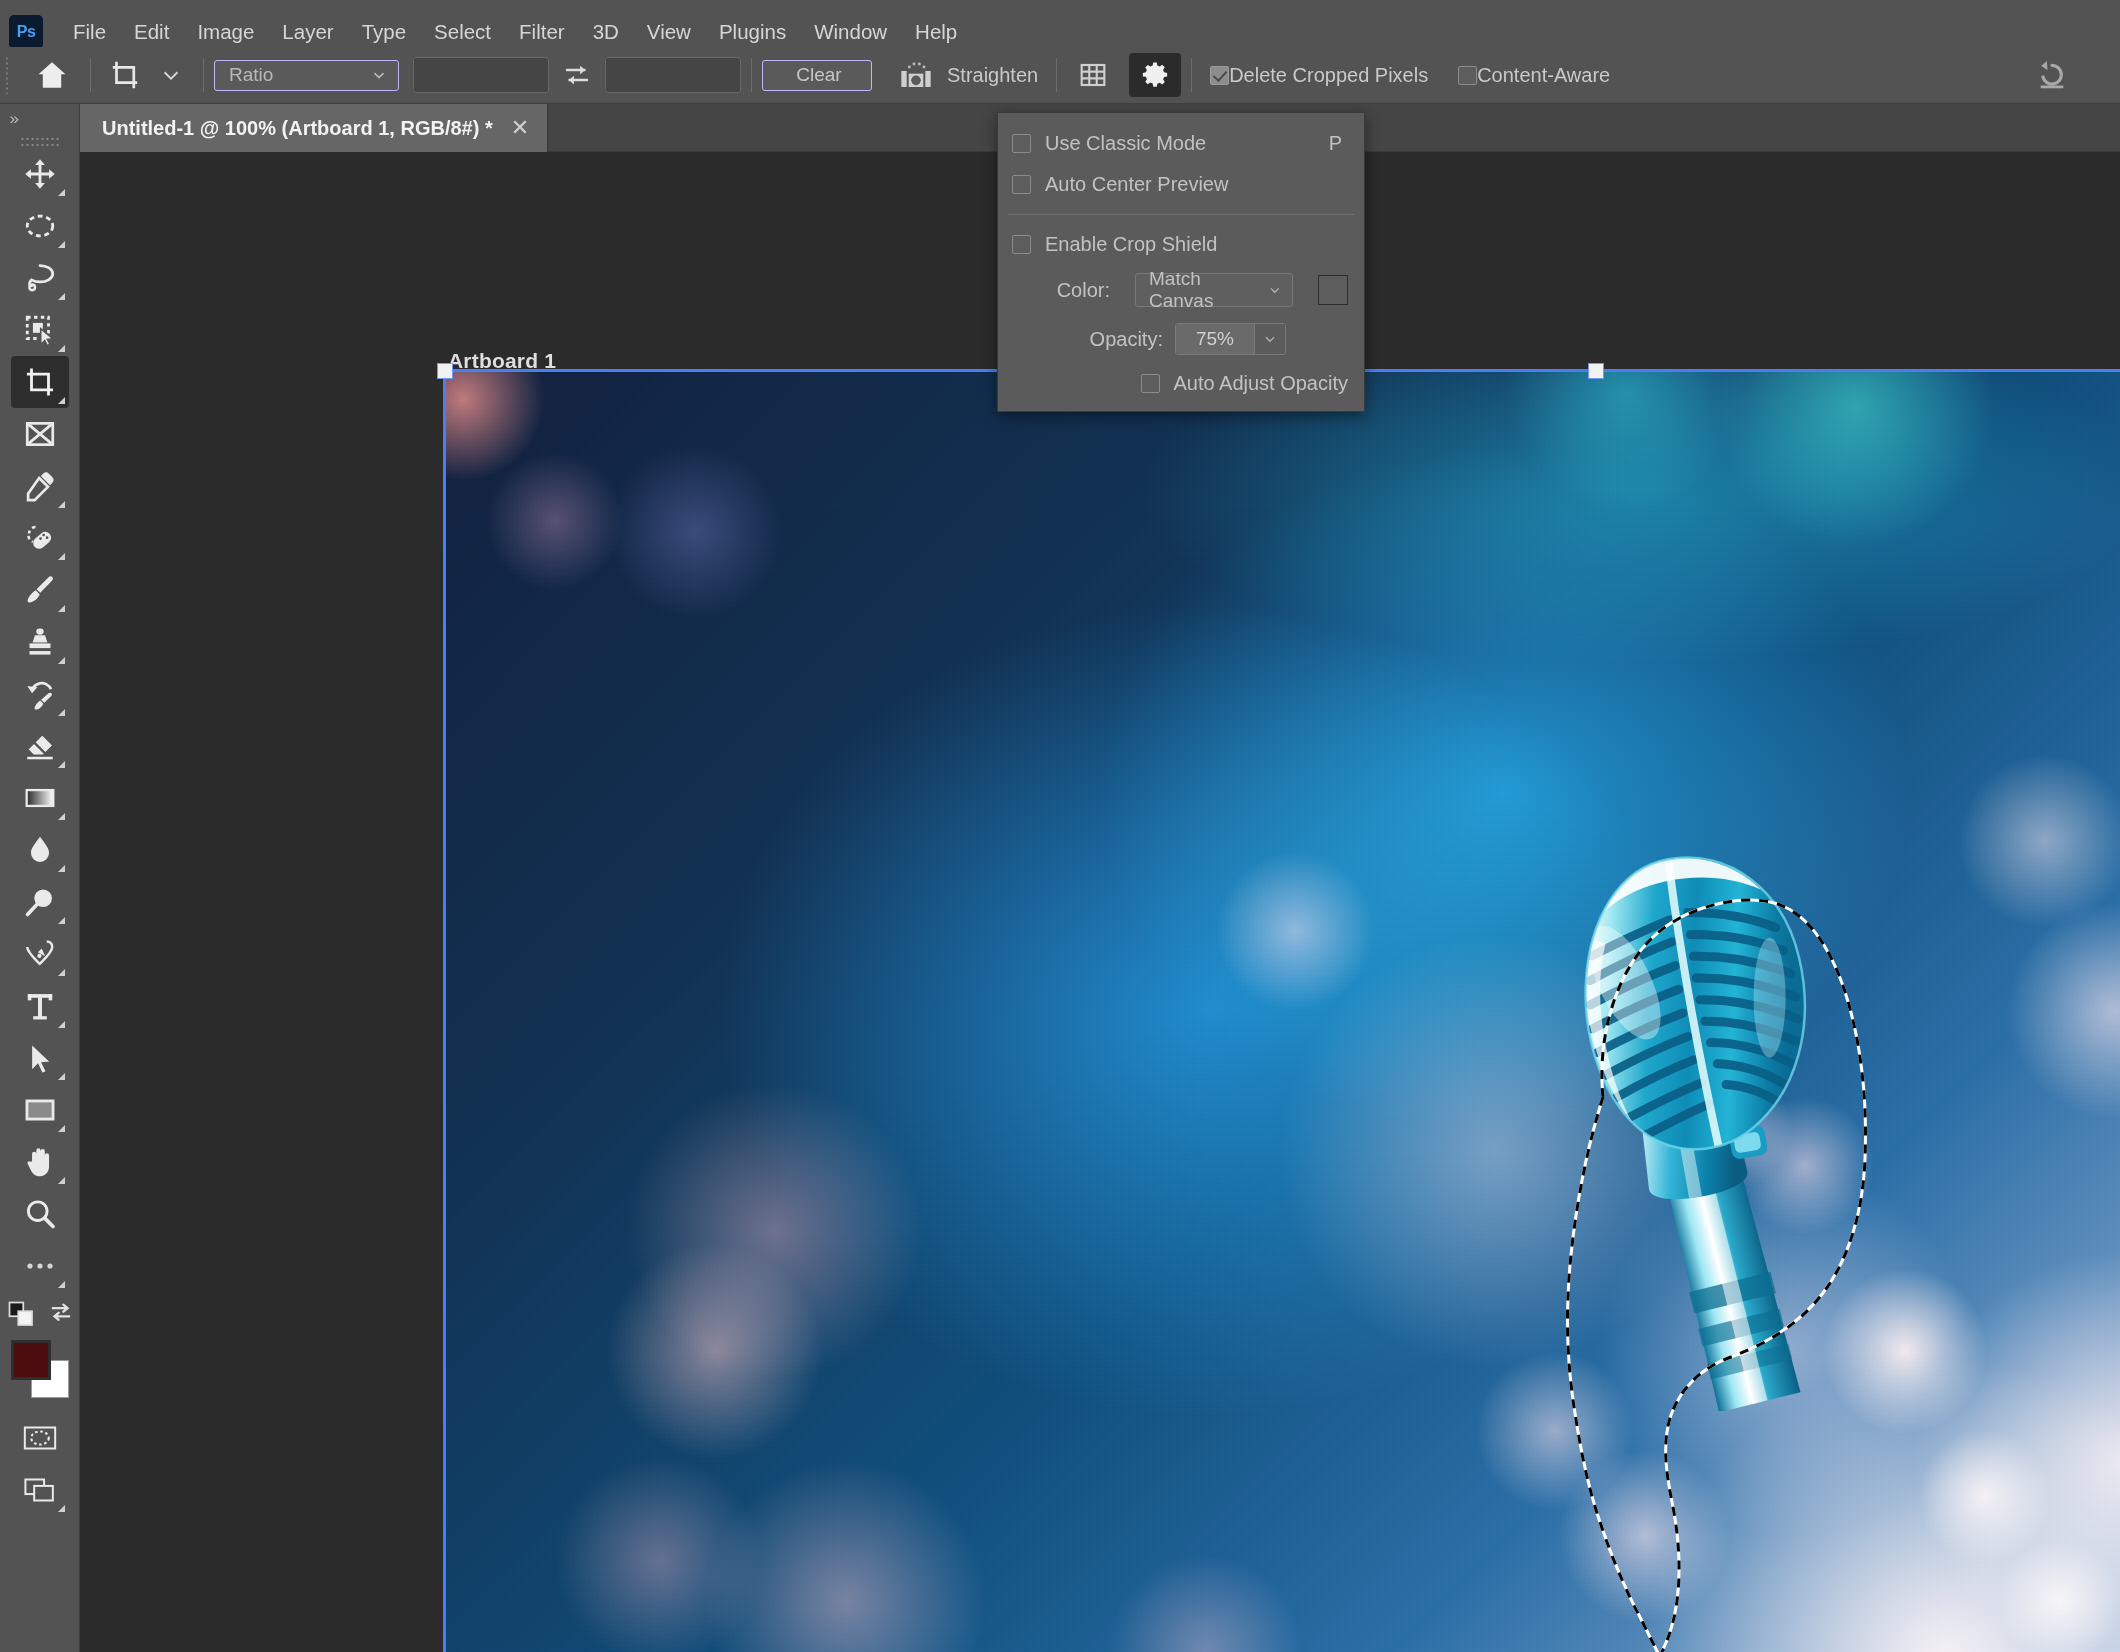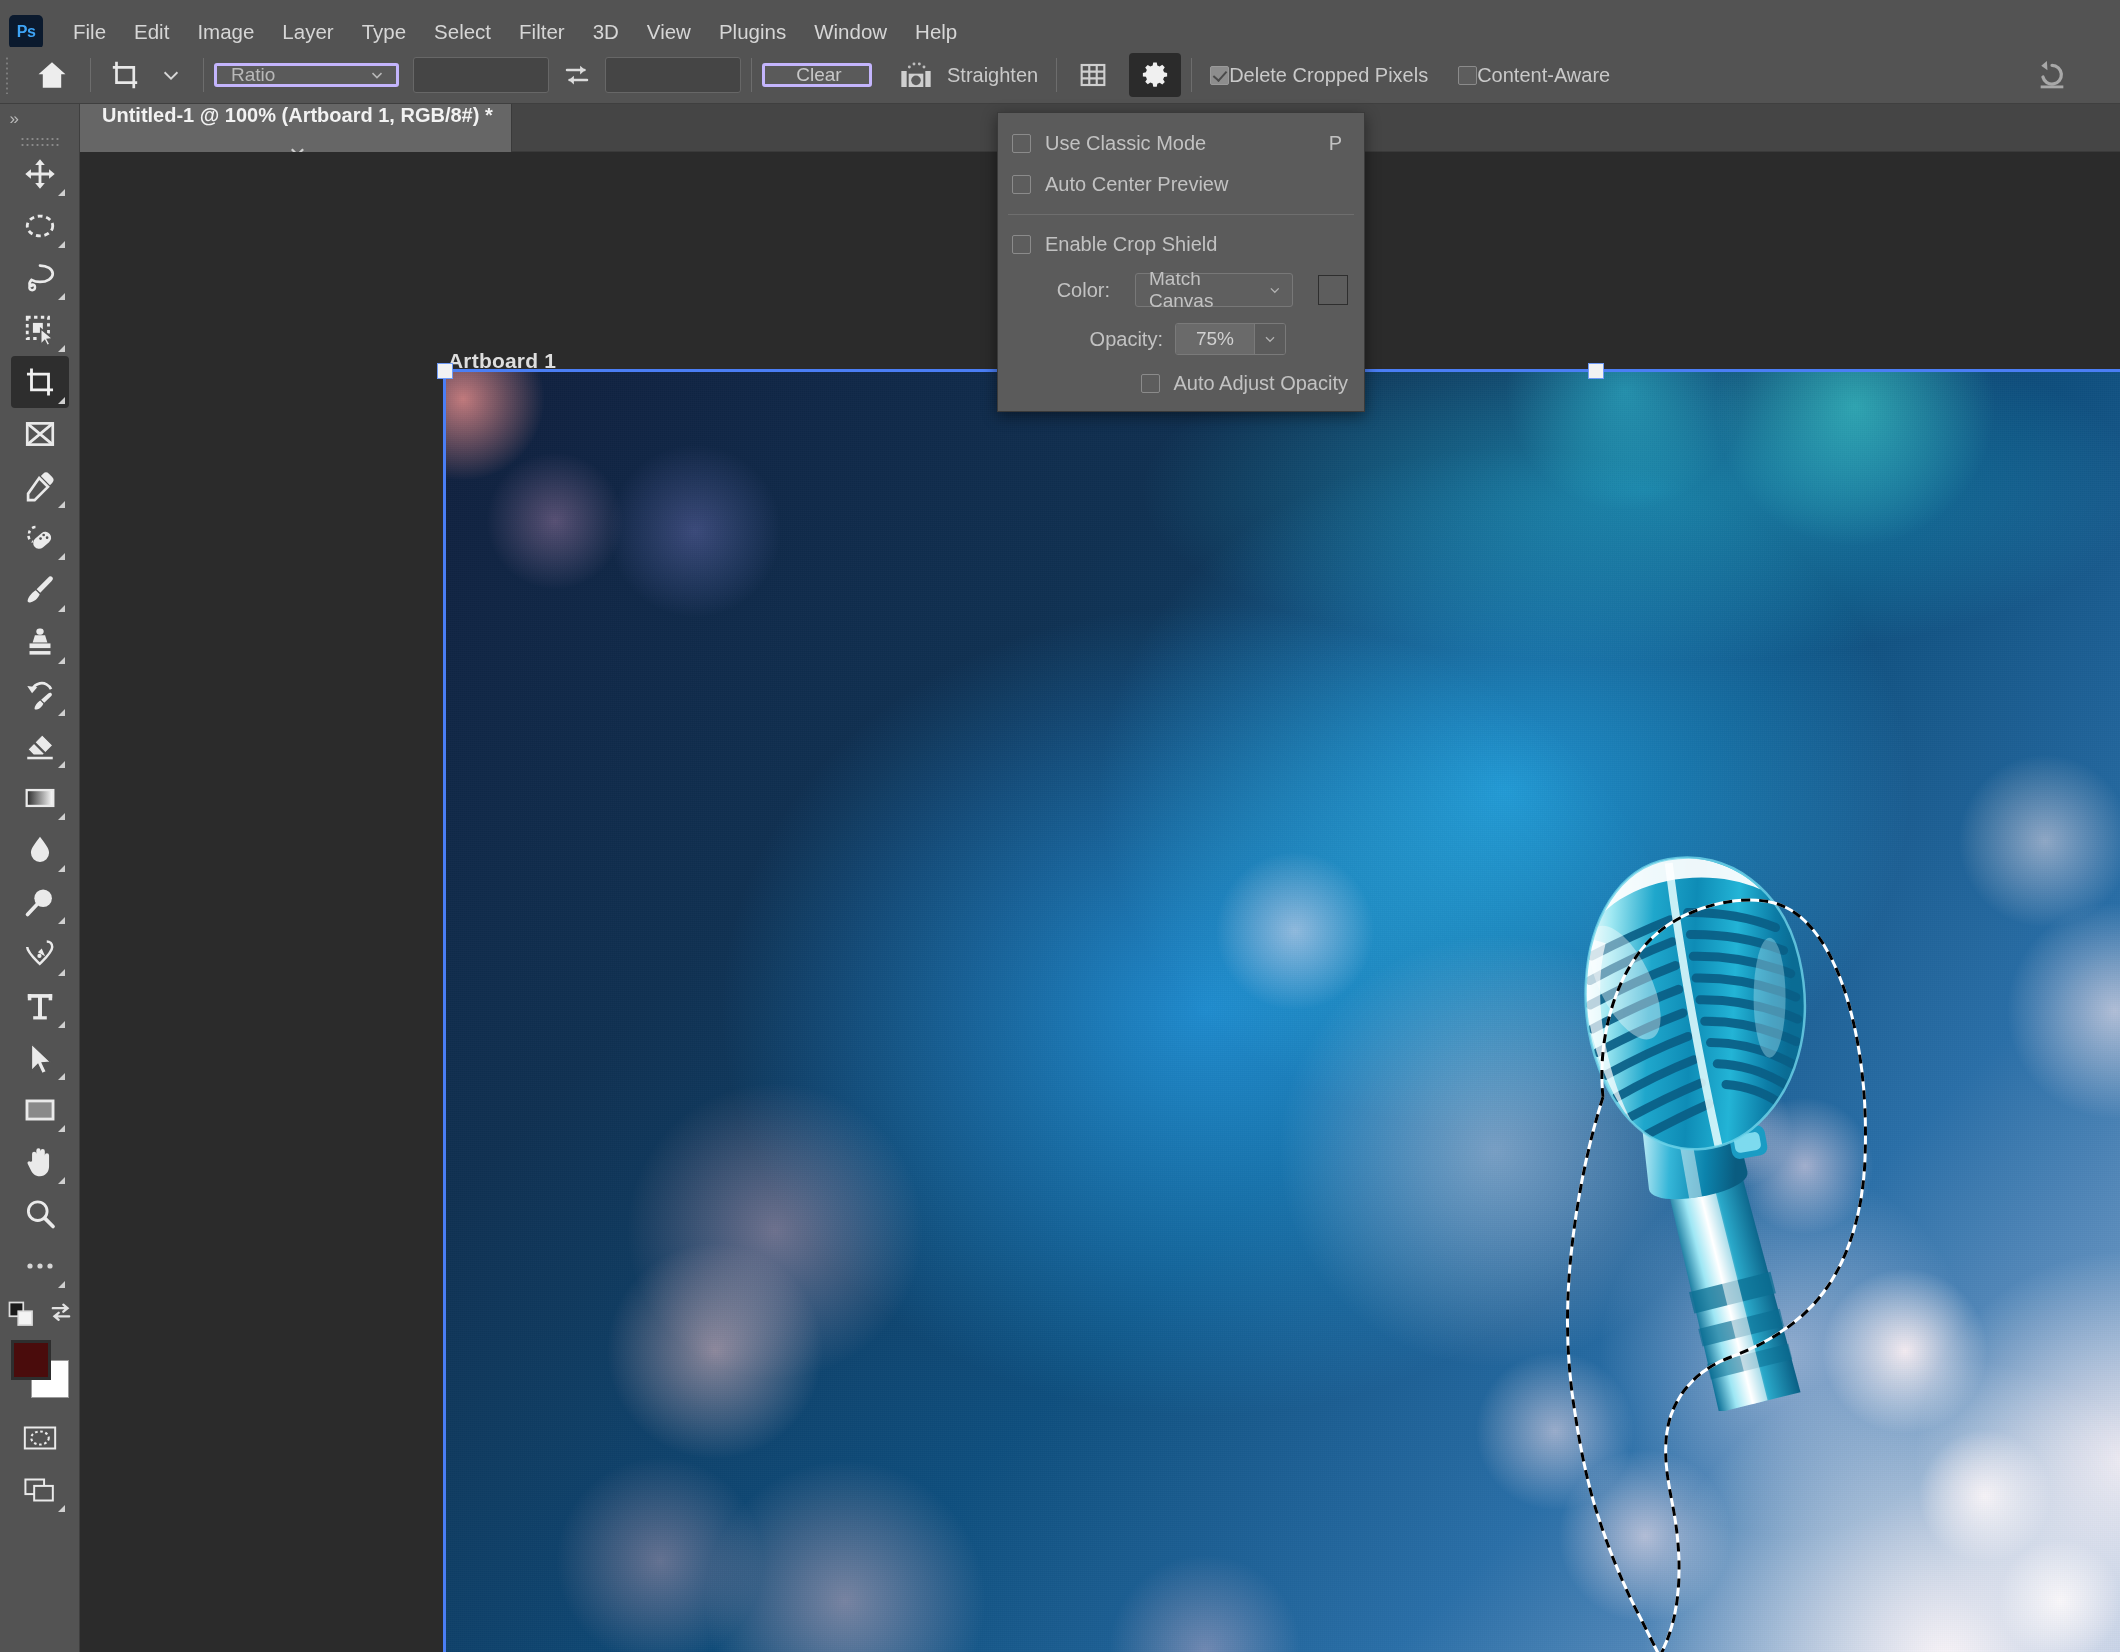--- a/index.html
+++ b/index.html
@@ -49,22 +49,22 @@
     border-radius:4px; cursor:pointer; color:#e6e6e6;
   }
   .ob-btn.active { background:#2b2b2b; }
   .vsep { width:1px; height:34px; background:#6d6d6d; margin:0 10px; flex:none; }
   .ob-input {
     background:#454545; border:1px solid #676767; border-radius:3px;
     height:36px; color:#cfcfcf; font-size:19px;
     display:flex; align-items:center; padding:0 10px;
   }
   .ob-select {
-    background:#5a5a5a; border:3px solid #c4b5fd; border-radius:3px;
-    height:24px; color:#b9b9b9; font-size:19px;
+    background:#5a5a5a; border:1px solid #c4b5fd; border-radius:3px;
+    height:31px; color:#b9b9b9; font-size:19px;
     display:flex; align-items:center; justify-content:space-between;
     padding:0 10px 0 14px; cursor:pointer;
   }
   .ob-text { color:#c9c9c9; font-size:20px; white-space:nowrap; }
   .cb {
     width:19px; height:19px; border:1px solid #8b8b8b; border-radius:2px;
     background:#5d5d5d; flex:none; position:relative;
   }
   .cb.checked { background:#8d8d8d; border-color:#9a9a9a; }
   .cb.checked:after {
@@ -77,21 +77,20 @@
   
   #tabbar {
     position:absolute; left:80px; top:104px; right:0; height:48px;
     background:#454545; border-bottom:1px solid #3a3a3a;
     display:flex; align-items:stretch;
   }
   #doctab {
     background:#666666; height:48px; display:flex; align-items:center;
     padding:0 18px 0 22px; gap:18px; cursor:pointer;
     border-right:1px solid #3a3a3a;
-    flex-direction:column;
   }
   #doctab .label { color:#f2f2f2; font-size:20px; font-weight:bold; white-space:nowrap; }
   #doctab .x { color:#cfcfcf; font-size:22px; line-height:1; }
 
   
   #toolbar {
     position:absolute; left:0; top:104px; width:80px; bottom:0;
     background:#535353; border-right:1px solid #3f3f3f;
     display:flex; flex-direction:column; align-items:center;
   }

